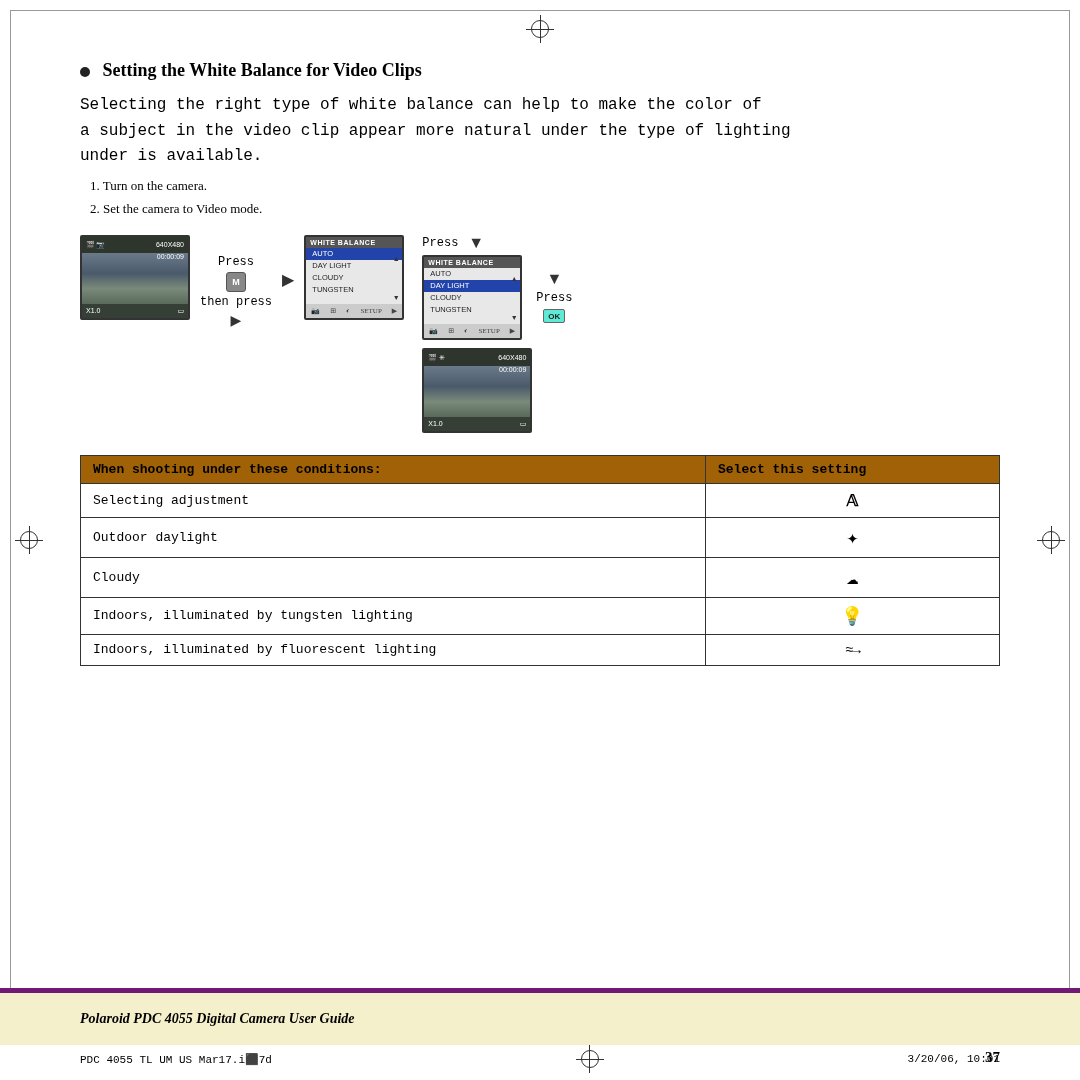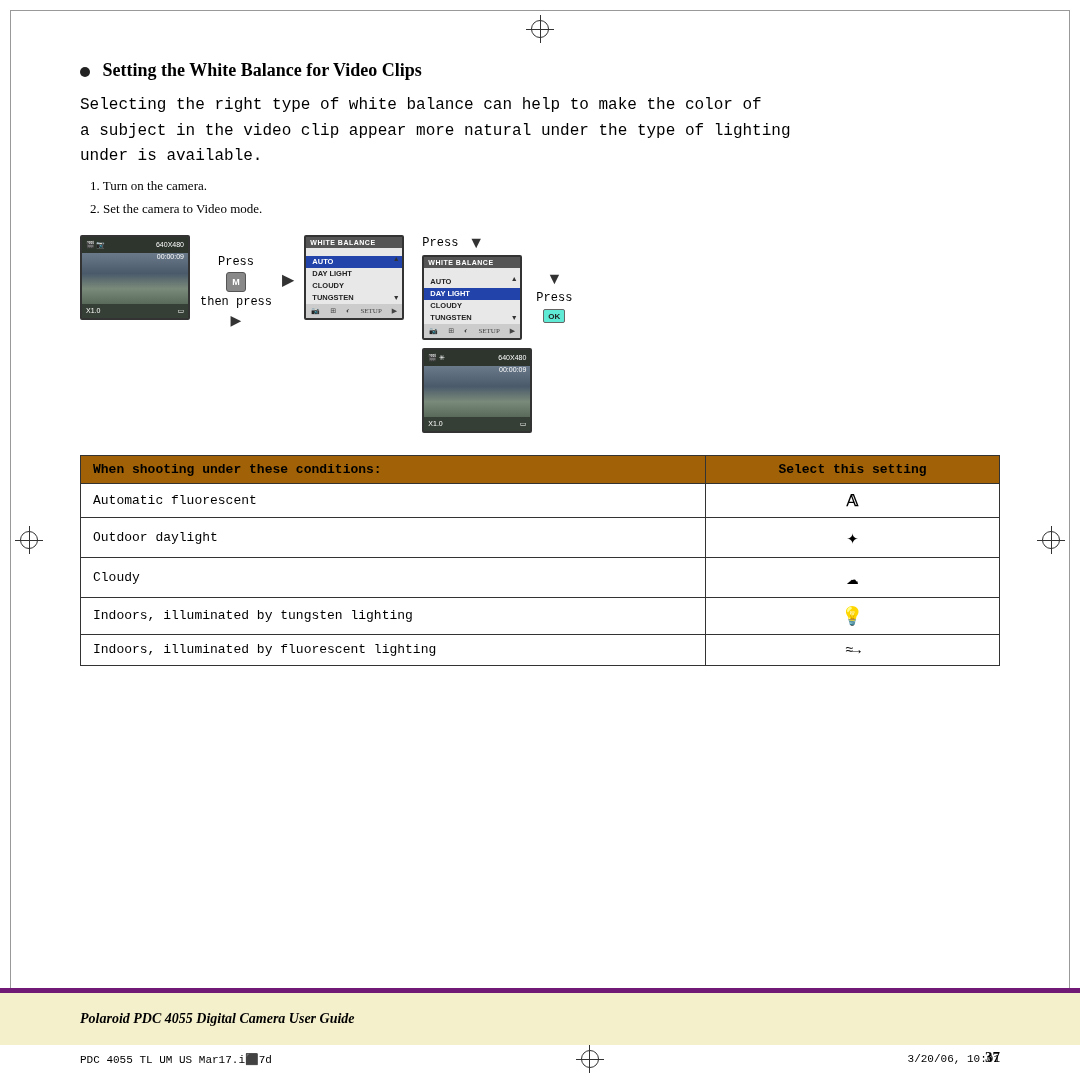--- a/index.html
+++ b/index.html
@@ -153,22 +153,21 @@
       background: #555;
       color: #fff;
       font-size: 7px;
       font-family: Arial, sans-serif;
       font-weight: bold;
       padding: 2px 4px;
       text-transform: uppercase;
       letter-spacing: 0.5px;
     }
     .menu-screen .menu-items {
-      padding: 8px 0;
-      font-weight: bold;
+      padding: 0 0;
     }
     .menu-screen .menu-item {
       font-size: 7.5px;
       font-family: Arial, sans-serif;
       padding: 1.5px 6px;
       color: #222;
     }
     .menu-screen .menu-item.selected {
       background: #2244aa;
       color: #fff;
@@ -281,21 +280,20 @@
       font-size: 13px;
     }
     .conditions-table th {
       border: 1px solid #333;
       padding: 6px 12px;
       font-weight: bold;
       text-align: left;
       background: #a16207;
     }
     .conditions-table th.right-th {
-      text-align: center;
     }
     .conditions-table td {
       border: 1px solid #333;
       padding: 7px 12px;
       vertical-align: middle;
     }
     .conditions-table td.icon-cell {
       text-align: center;
       font-size: 18px;
     }
@@ -497,21 +495,21 @@
 
   <table class="conditions-table">
     <thead>
       <tr>
         <th>When shooting under these conditions:</th>
         <th class="right-th">Select this setting</th>
       </tr>
     </thead>
     <tbody>
       <tr>
-        <td>Automatic fluorescent</td>
+        <td>Selecting adjustment</td>
         <td class="icon-cell" style="font-size:16px;font-weight:bold;font-family:Arial;">𝔸</td>
       </tr>
       <tr>
         <td>Outdoor daylight</td>
         <td class="icon-cell" style="font-size:20px;">✦</td>
       </tr>
       <tr>
         <td>Cloudy</td>
         <td class="icon-cell" style="font-size:20px;">☁</td>
       </tr>

